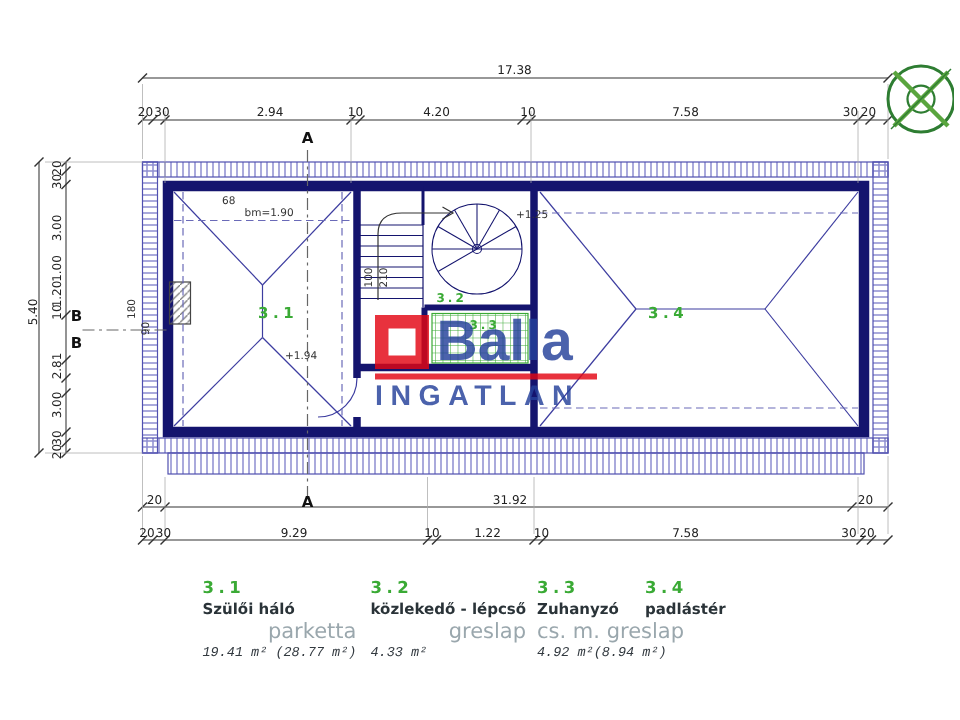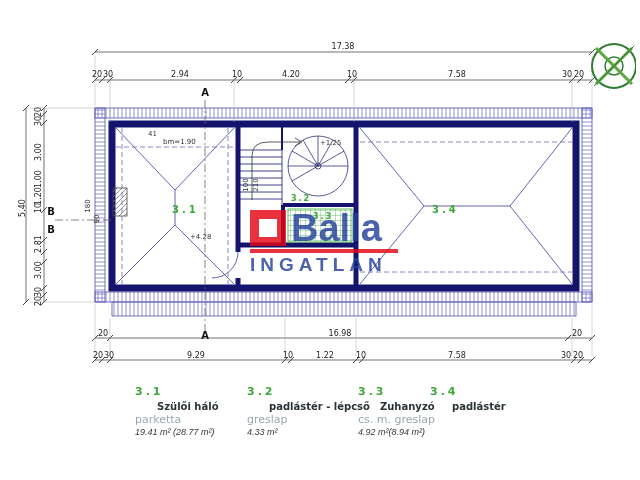--- a/index.html
+++ b/index.html
@@ -24,23 +24,23 @@
   .wm-sq{width:36px;height:36px;background:#e30613;position:relative;flex:0 0 auto;}
   .wm-sq .inner{position:absolute;left:9px;top:9px;width:18px;height:18px;background:#ffffff;}
   .wm-title{font-size:38px;font-weight:bold;color:#24409a;margin-left:5px;line-height:36px;
             font-family:"Liberation Sans",sans-serif;}
   .wm-bar{height:4px;width:148px;background:#e30613;margin-top:3px;}
   .wm-sub{font-size:19px;font-weight:bold;color:#24409a;letter-spacing:5px;margin-top:1px;
           font-family:"Liberation Sans",sans-serif;}
   
   .legend-col{position:absolute;top:385px;display:flex;flex-direction:column;gap:1px;z-index:2;}
   .lg-num{color:#3aaa35;font-weight:bold;font-size:11px;letter-spacing:3px;margin-bottom:2px;}
-  .lg-name{font-weight:bold;font-size:10px;color:#2a3338;margin-left:22px;}
-  .lg-mat{font-size:11px;color:#9aa7ad;}
-  .lg-area{font-size:9px;color:#333a40;font-style:italic;font-family:Liberation Sans, sans-serif;}
+  .lg-name{font-weight:bold;font-size:10px;color:#2a3338;}
+  .lg-mat{font-size:14px;color:#9aa7ad;text-align:right;}
+  .lg-area{font-size:9px;color:#333a40;font-style:italic;font-family:Liberation Mono, monospace;}
   .compass{position:absolute;left:588px;top:40px;z-index:2;}
 </style>
 </head>
 <body>
 
 <div class="canvas">
 
   <svg class="plan" width="640" height="480" viewBox="0 0 640 480">
     <defs>
       <pattern id="tickV" width="4" height="12" patternUnits="userSpaceOnUse">
@@ -223,42 +223,42 @@
   <span class="dimv" style="left:38px;top:152px">3.00</span>
   <span class="dimv" style="left:38px;top:179px">1.00</span>
   <span class="dimv" style="left:38px;top:196px">1.20</span>
   <span class="dimv" style="left:38px;top:208px">10</span>
   <span class="dimv" style="left:38px;top:244px">2.81</span>
   <span class="dimv" style="left:38px;top:270px">3.00</span>
   <span class="dimv" style="left:38px;top:292px">30</span>
   <span class="dimv" style="left:38px;top:301px">20</span>
 
   <span class="dim" style="left:103px;top:329px">20</span>
-  <span class="dim" style="left:340px;top:329px">16.98</span>
+  <span class="dim" style="left:340px;top:329px">31.92</span>
   <span class="dim" style="left:577px;top:329px">20</span>
 
   <span class="dim" style="left:98px;top:351px">20</span>
   <span class="dim" style="left:109px;top:351px">30</span>
   <span class="dim" style="left:196px;top:351px">9.29</span>
   <span class="dim" style="left:288px;top:351px">10</span>
   <span class="dim" style="left:325px;top:351px">1.22</span>
   <span class="dim" style="left:361px;top:351px">10</span>
   <span class="dim" style="left:457px;top:351px">7.58</span>
   <span class="dim" style="left:566px;top:351px">30</span>
   <span class="dim" style="left:578px;top:351px">20</span>
 
   <span class="marker" style="left:205px;top:87px">A</span>
   <span class="marker" style="left:205px;top:330px">A</span>
   <span class="marker" style="left:51px;top:206px">B</span>
   <span class="marker" style="left:51px;top:224px">B</span>
 
   <span class="ann" style="left:163px;top:138px">bm=1.90</span>
-  <span class="ann" style="left:148px;top:130px">41</span>
-  <span class="ann" style="left:320px;top:139px">+1.25</span>
-  <span class="ann" style="left:190px;top:233px">+4.28</span>
+  <span class="ann" style="left:148px;top:130px">68</span>
+  <span class="ann" style="left:344px;top:139px">+1.25</span>
+  <span class="ann" style="left:190px;top:233px">+1.94</span>
   <span class="annv" style="left:246px;top:185px">100</span>
   <span class="annv" style="left:256px;top:185px">210</span>
   <span class="annv" style="left:88px;top:206px">180</span>
   <span class="annv" style="left:97px;top:219px">90</span>
 
   <span class="room" style="left:172px;top:204px">3.1</span>
   <span class="room small" style="left:291px;top:194px">3.2</span>
   <span class="room small" style="left:313px;top:212px">3.3</span>
   <span class="room" style="left:432px;top:204px">3.4</span>
 
@@ -282,21 +282,21 @@
   </svg>
 
   <div class="legend-col" style="left:135px">
     <span class="lg-num">3.1</span>
     <span class="lg-name">Szülői háló</span>
     <span class="lg-mat">parketta</span>
     <span class="lg-area">19.41 m² (28.77 m²)</span>
   </div>
   <div class="legend-col" style="left:247px">
     <span class="lg-num">3.2</span>
-    <span class="lg-name">padlástér - lépcső</span>
+    <span class="lg-name">közlekedő - lépcső</span>
     <span class="lg-mat">greslap</span>
     <span class="lg-area">4.33 m²</span>
   </div>
   <div class="legend-col" style="left:358px">
     <span class="lg-num">3.3</span>
     <span class="lg-name">Zuhanyzó</span>
     <span class="lg-mat">cs. m. greslap</span>
     <span class="lg-area">4.92 m²(8.94 m²)</span>
   </div>
   <div class="legend-col" style="left:430px">

